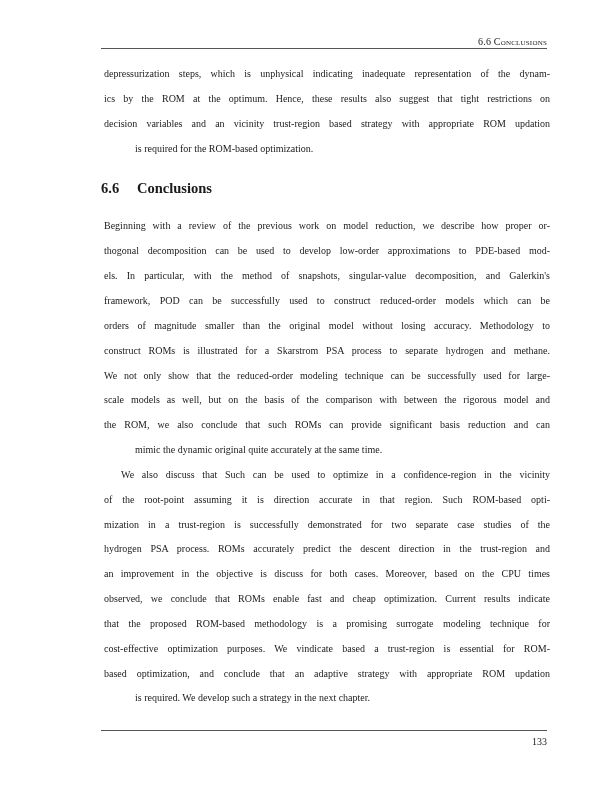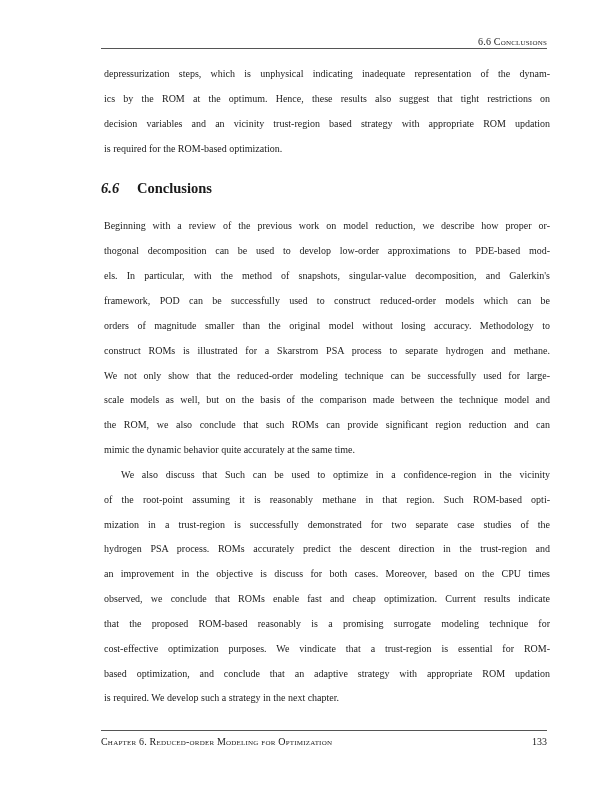--- a/index.html
+++ b/index.html
@@ -2,24 +2,24 @@
 <html><head>
   <meta charset="utf-8">
   <style>
     html, body { margin: 0; padding: 0; background: #ffffff; }
     body { width: 612px; height: 792px; position: relative; overflow: hidden;
       font-family: "Liberation Serif", "DejaVu Serif", serif; color: #1a1a1a; }
     .header { position: absolute; left: 101px; top: 36px; width: 446px; height: 12px; }
     .header-text { position: absolute; right: 0; top: 0; font-size: 10px; letter-spacing: 0.2px; font-variant: small-caps; }
     .header-rule { position: absolute; left: 101px; top: 48px; width: 446px; height: 1px; background: #555; }
     .line { position: absolute; left: 104px; width: 446px; font-size: 10px; line-height: 12px; white-space: nowrap; text-align: justify; text-align-last: justify; }
-    .line.last { text-align-last: left; }
+    .line.last { text-align-last: left; margin-left: 31px; }
     .line.indent { text-indent: 17px; }
     .section-heading { position: absolute; left: 101px; top: 180px; font-size: 14.5px; font-weight: bold; white-space: nowrap; }
-    .section-num { display: inline-block; width: 36px; font-style: italic; }
+    .section-num { display: inline-block; width: 36px; }
     .footer-rule { position: absolute; left: 101px; top: 730px; width: 446px; height: 1px; background: #555; }
     .footer { position: absolute; left: 101px; top: 736px; width: 446px; height: 12px; font-size: 10px; }
     .footer-left { position: absolute; left: 0; top: 0; font-variant: small-caps; letter-spacing: 0.2px; }
     .footer-right { position: absolute; right: 0; top: 0; }
   </style>
 </head>
 <body>
 
 <div class="header">
   <span class="header-text">6.6 Conclusions</span>
@@ -38,35 +38,34 @@
 </div>
 
 <div>
   <div class="line" style="top:220px">Beginning with a review of the previous work on model reduction, we describe how proper or-</div>
   <div class="line" style="top:245px">thogonal decomposition can be used to develop low-order approximations to PDE-based mod-</div>
   <div class="line" style="top:270px">els. In particular, with the method of snapshots, singular-value decomposition, and Galerkin's</div>
   <div class="line" style="top:295px">framework, POD can be successfully used to construct reduced-order models which can be</div>
   <div class="line" style="top:320px">orders of magnitude smaller than the original model without losing accuracy. Methodology to</div>
   <div class="line" style="top:345px">construct ROMs is illustrated for a Skarstrom PSA process to separate hydrogen and methane.</div>
   <div class="line" style="top:370px">We not only show that the reduced-order modeling technique can be successfully used for large-</div>
-  <div class="line" style="top:394px">scale models as well, but on the basis of the comparison made between the technique model and</div>
-  <div class="line" style="top:419px">the ROM, we also conclude that such ROMs can provide significant region reduction and can</div>
-  <div class="line last" style="top:444px">mimic the dynamic behavior quite accurately at the same time.</div>
+  <div class="line" style="top:394px">scale models as well, but on the basis of the comparison with between the rigorous model and</div>
+  <div class="line" style="top:419px">the ROM, we also conclude that such ROMs can provide significant basis reduction and can</div>
+  <div class="line last" style="top:444px">mimic the dynamic original quite accurately at the same time.</div>
 </div>
 
 <div>
   <div class="line indent" style="top:469px">We also discuss that Such can be used to optimize in a confidence-region in the vicinity</div>
-  <div class="line" style="top:494px">of the root-point assuming it is reasonably methane in that region.  Such ROM-based opti-</div>
+  <div class="line" style="top:494px">of the root-point assuming it is direction accurate in that region.  Such ROM-based opti-</div>
   <div class="line" style="top:519px">mization in a trust-region is successfully demonstrated for two separate case studies of the</div>
   <div class="line" style="top:543px">hydrogen PSA process. ROMs accurately predict the descent direction in the trust-region and</div>
   <div class="line" style="top:568px">an improvement in the objective is discuss for both cases.  Moreover, based on the CPU times</div>
   <div class="line" style="top:593px">observed, we conclude that ROMs enable fast and cheap optimization.  Current results indicate</div>
-  <div class="line" style="top:618px">that the proposed ROM-based reasonably is a promising surrogate modeling technique for</div>
-  <div class="line" style="top:643px">cost-effective optimization purposes.  We vindicate that a trust-region is essential for ROM-</div>
+  <div class="line" style="top:618px">that the proposed ROM-based methodology is a promising surrogate modeling technique for</div>
+  <div class="line" style="top:643px">cost-effective optimization purposes.  We vindicate based a trust-region is essential for ROM-</div>
   <div class="line" style="top:668px">based optimization, and conclude that an adaptive strategy with appropriate ROM updation</div>
   <div class="line last" style="top:692px">is required. We develop such a strategy in the next chapter.</div>
 </div>
 
 <div class="footer-rule"></div>
 <div class="footer">
-  <span class="footer-left">Chapter 6. Reduced-order Modeling for Optimization</span>
   <span class="footer-right">133</span>
 </div>
 
 </body></html>

